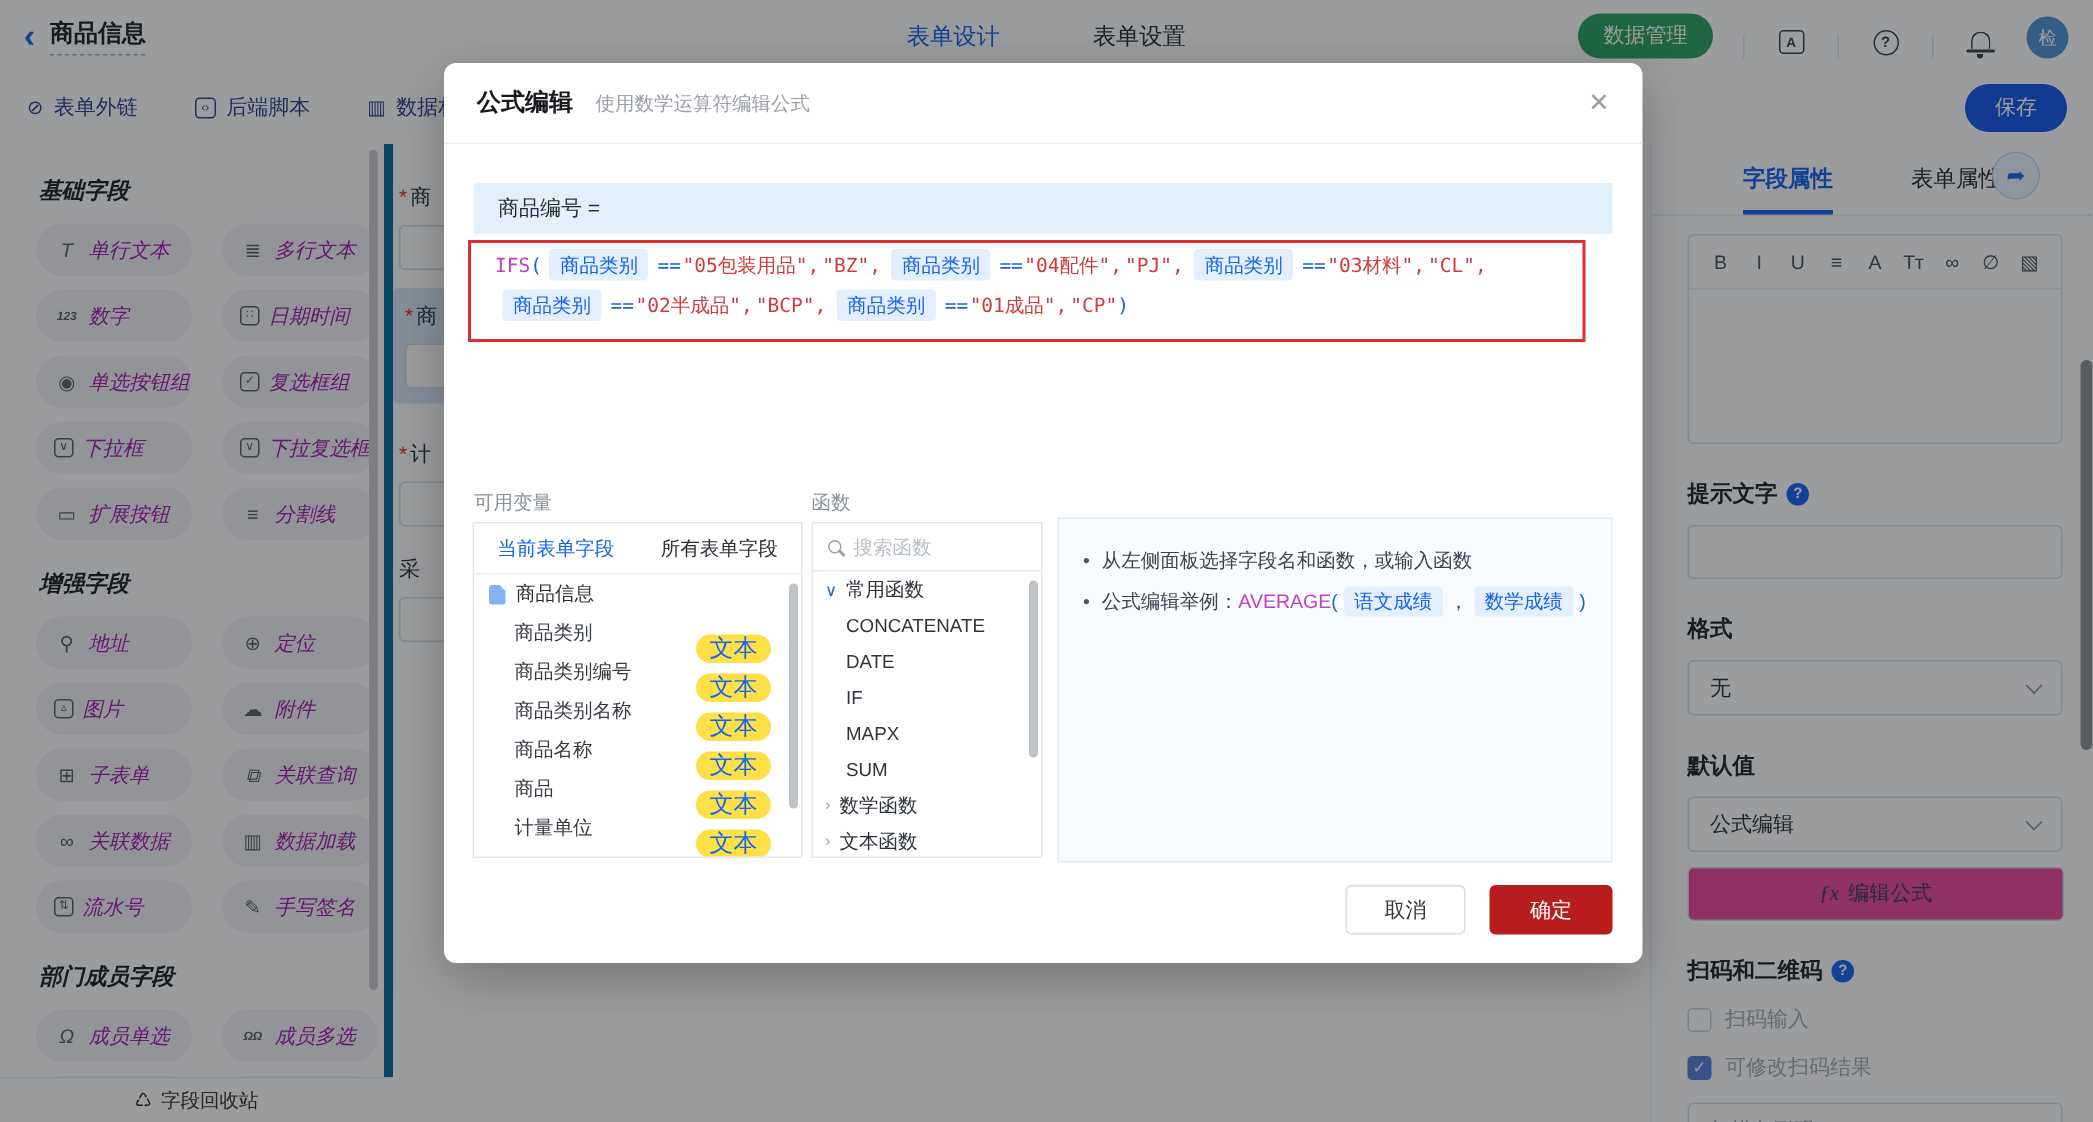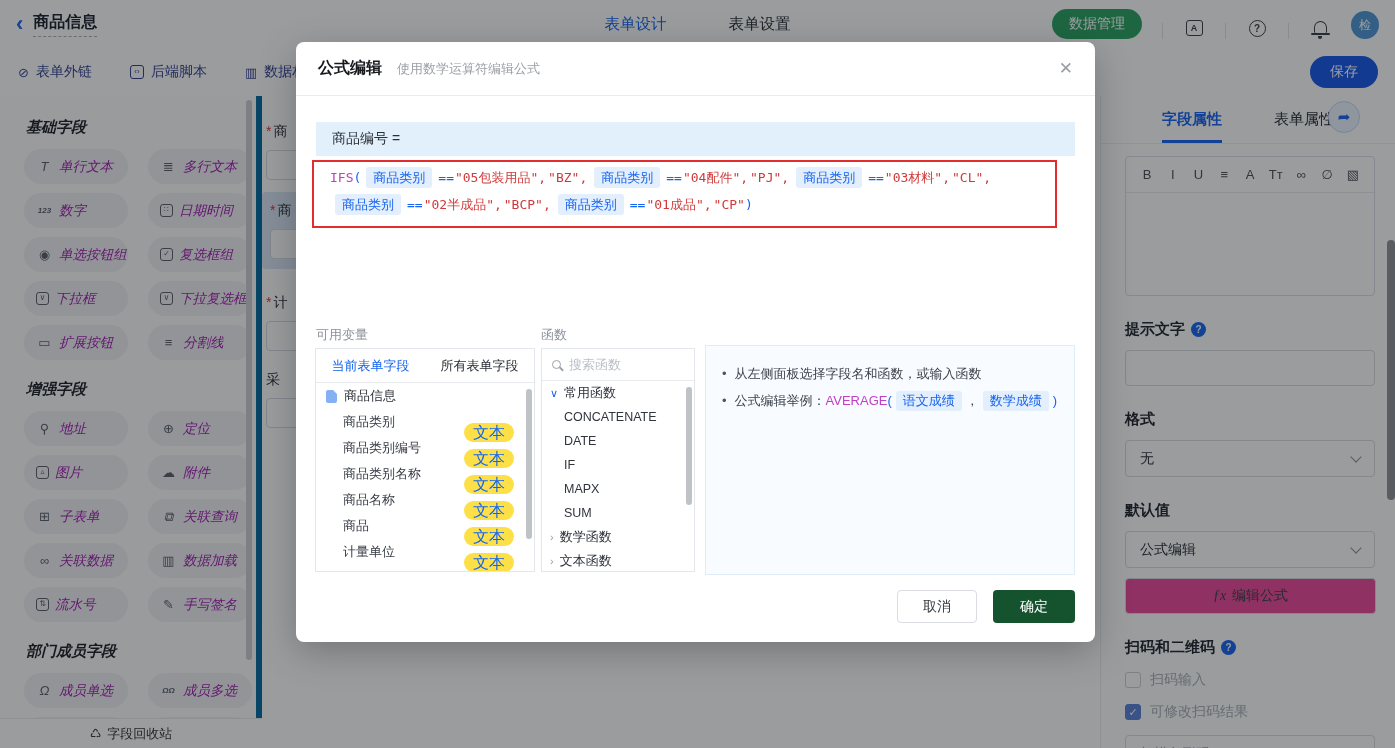--- a/index.html
+++ b/index.html
@@ -117,21 +117,21 @@
   .fn-item { height:24px; line-height:24px; padding-left:22px; font-size:12.5px; color:#30353c; cursor:pointer; }
   .fns-scroll { position:absolute; right:2px; top:38px; width:6px; height:118px; background:#bfc2c7; border-radius:3px; }
   .hint-box { position:absolute; left:409px; top:303px; width:370px; height:230px; background:#f8fbff; border:1px solid #e1ecf8; padding:14px 16px; }
   .hint-line { font-size:13px; color:#3d434c; line-height:27px; }
   .bullet { color:#47566b; margin-right:8px; }
   .hint-chip { display:inline-block; background:#e3effd; color:#1663ef; border-radius:3px; padding:0 7px; margin:0 4px; line-height:20px; }
   .hint-fn { color:#c13fc1; }
   .hint-paren { color:#1663ef; }
   .modal-footer { position:absolute; right:20px; bottom:19px; display:flex; gap:16px; }
   .btn-cancel { width:80px; height:33px; border:1px solid #d9dce1; border-radius:4px; background:#fff; font-size:14px; color:#33383f; cursor:pointer; }
-  .btn-confirm { width:82px; height:33px; border:none; border-radius:4px; background:#14532d; font-size:14px; color:#fff; cursor:pointer; }
+  .btn-confirm { width:82px; height:33px; border:none; border-radius:4px; background:#b91c1c; font-size:14px; color:#fff; cursor:pointer; }
 </style>
 </head>
 <body>
 
 <header class="app-header">
   <span class="back-chevron">‹</span>
   <span class="form-title">商品信息</span>
   <div class="header-tabs">
     <span class="header-tab active">表单设计</span>
     <span class="header-tab">表单设置</span>

